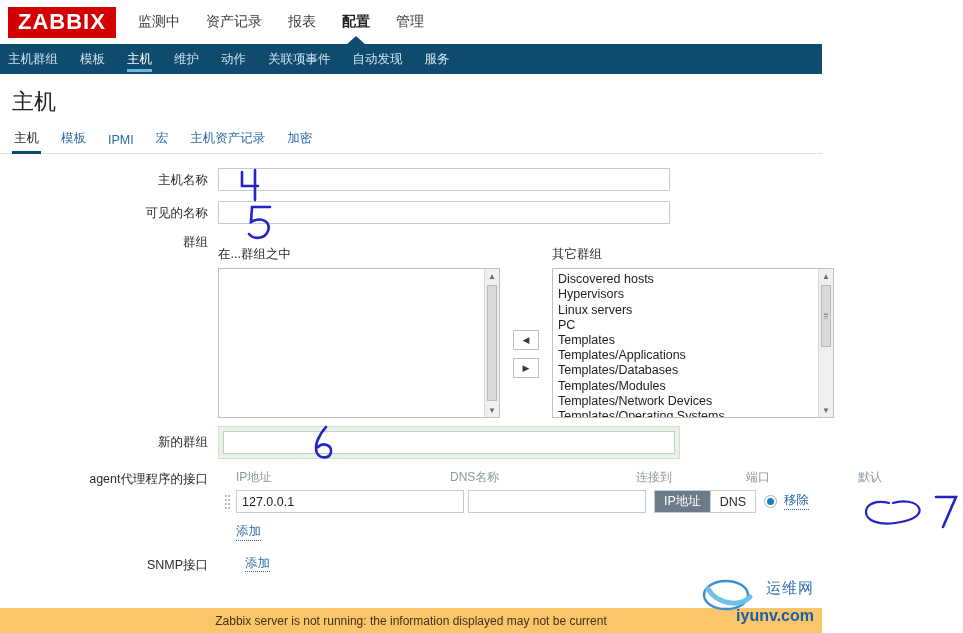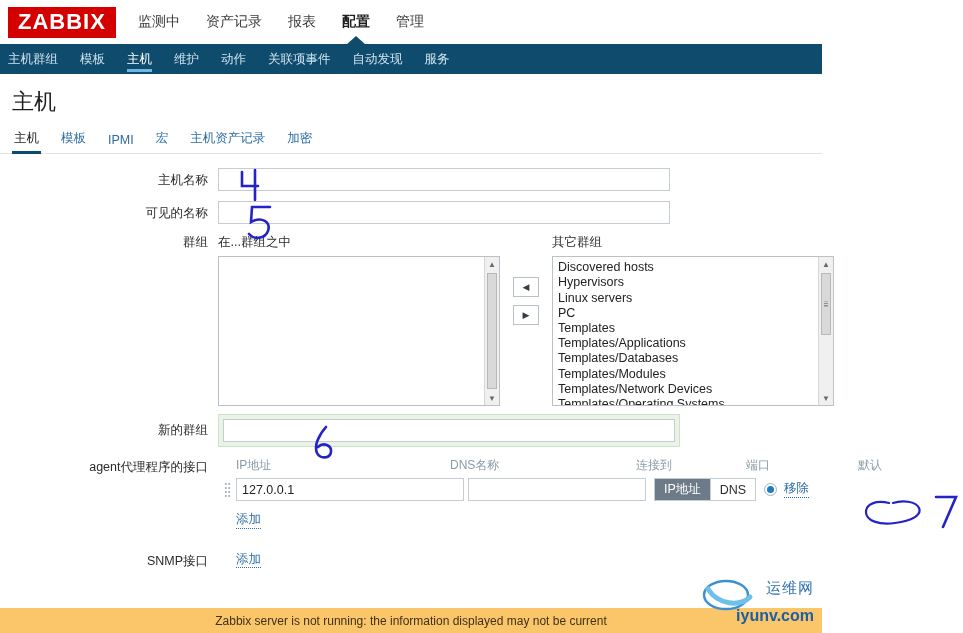--- a/index.html
+++ b/index.html
@@ -108,21 +108,21 @@
   }
   input.txt.wide { width: 452px; }
 
   .newgroup-wrap {
     display: inline-block; padding: 4px;
     border: 1px solid #cfe0cc; background: #e9f4e7;
   }
   .newgroup-wrap input.txt { width: 452px; border-color: #c4cdd4; }
 
   
-  .groups-area { display: flex; align-items: flex-start; }
+  .groups-area { display: flex; align-items: center; margin-top: 12px; }
   .groups-col { display: flex; flex-direction: column; }
   .col-cap {
     font-size: 12.5px; color: #2b2b2b; margin-bottom: 6px; height: 16px;
   }
   .listbox {
     width: 282px; height: 150px;
     border: 1px solid #b9c2c8; background: #fff;
     position: relative; overflow: hidden;
     font-size: 12.5px; color: #222;
   }
@@ -394,21 +394,21 @@
           </div>
         </div>
 
         <div class="addlnk">
           <span class="lnk">添加</span>
         </div>
 
       </div>
     </div>
 
-    <div class="row" style="margin-top:20px;">
+    <div class="row" style="margin-top:12px;gap:9px;">
       <div class="lbl">SNMP接口</div>
       <div class="ctl" style="padding-left:18px;">
         <span class="lnk">添加</span>
       </div>
     </div>
 
   </div>
 
   <svg class="anno" style="left:0;top:0;width:963px;height:633px;">
 

